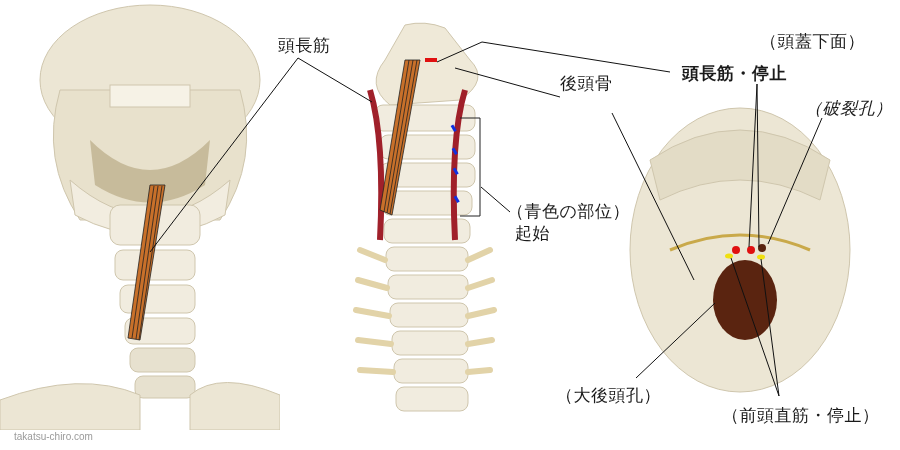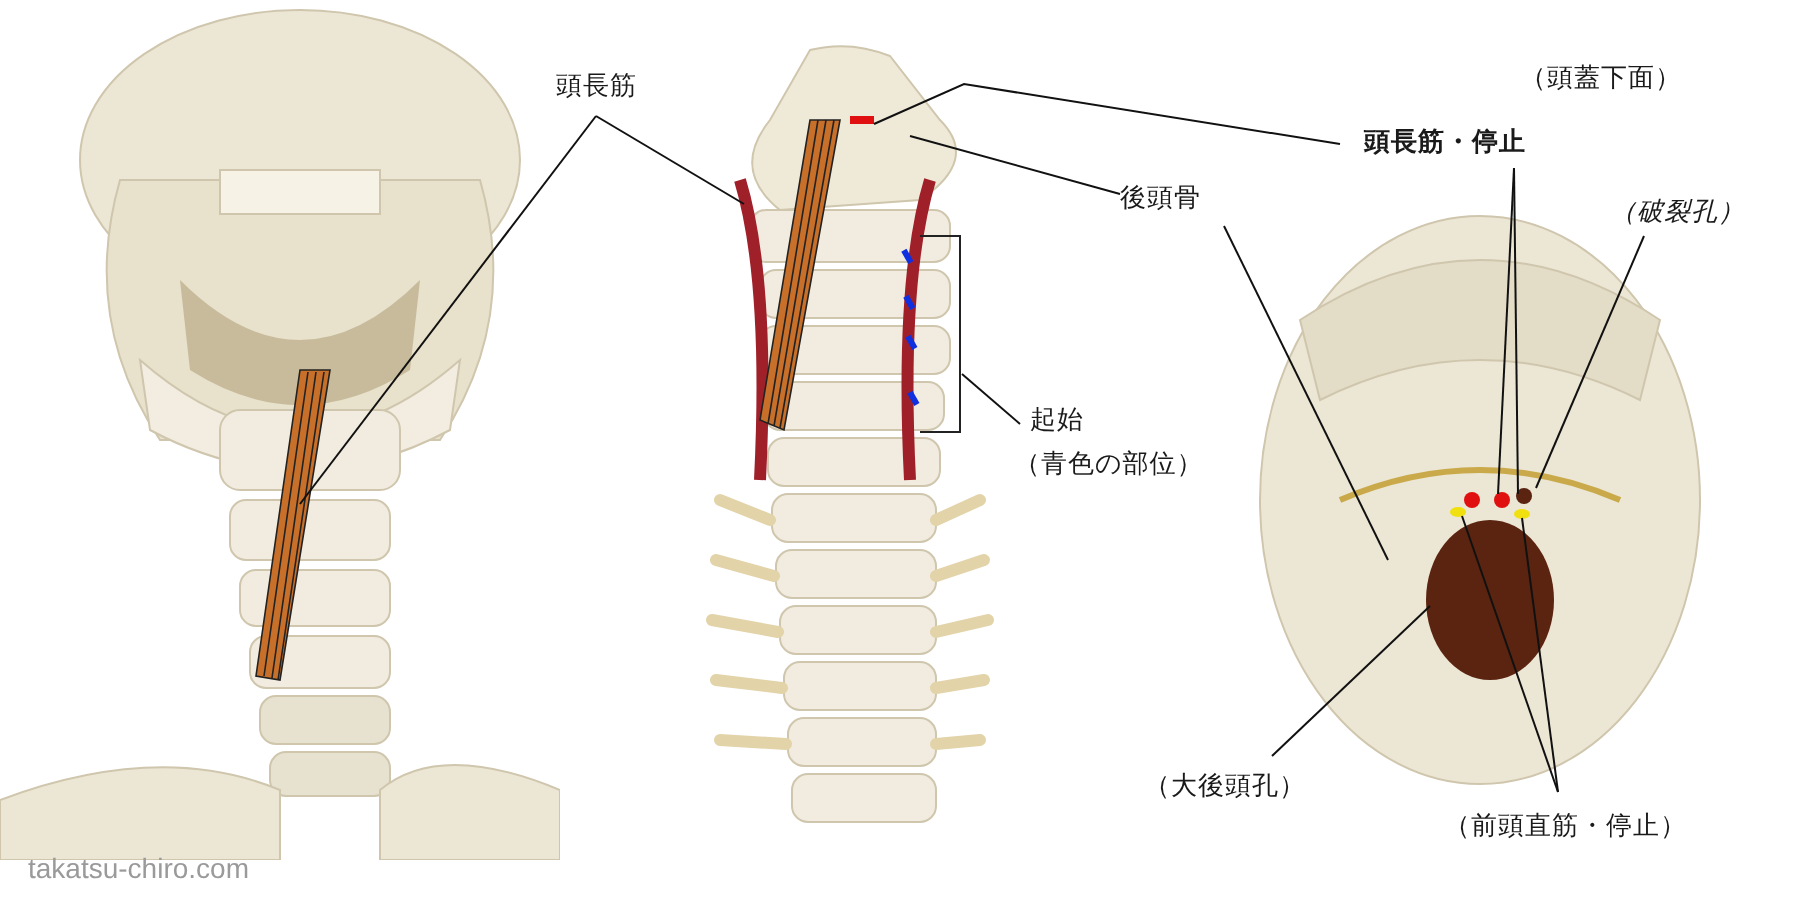--- a/index.html
+++ b/index.html
@@ -1,22 +1,22 @@
 <!DOCTYPE html>
 <html><head>
 <meta charset="utf-8">
 <style>
   html, body { margin:0; padding:0; }
   body { width:900px; height:450px; background:#ffffff; position:relative; overflow:hidden;
          font-family:"DejaVu Sans", sans-serif; }
   .panel { position:absolute; }
-  .lbl { position:absolute; font-size:13px; color:#1a1a1a; white-space:nowrap; letter-spacing:0.5px; }
+  .lbl { position:absolute; font-size:17px; color:#1a1a1a; white-space:nowrap; letter-spacing:0.5px; }
   .lbl2 { line-height:22px; }
   svg.overlay { position:absolute; left:0; top:0; width:900px; height:450px; pointer-events:none; }
-  .watermark { position:absolute; left:14px; bottom:8px; font-size:14px; color:#9a9a9a;
+  .watermark { position:absolute; left:14px; bottom:8px; font-size:10px; color:#9a9a9a;
                font-family:"Liberation Sans", sans-serif; }
 </style>
 </head>
 <body>
 
 <div class="panel" style="left:0;top:0;width:280px;height:430px;">
   <svg width="280" height="430" viewBox="0 0 280 430">
     <rect x="0" y="0" width="280" height="430" fill="#ffffff"></rect>
 
     <ellipse cx="150" cy="80" rx="110" ry="75" fill="#ece6d4" stroke="#cfc6ad"></ellipse>
@@ -122,22 +122,22 @@
     <line x1="481" y1="187" x2="510" y2="212"></line>
     <line x1="636" y1="378" x2="715" y2="303"></line>
     <line x1="779" y1="396" x2="731" y2="258"></line>
     <line x1="779" y1="396" x2="761" y2="259"></line>
   </g>
 </svg>
 
 <div class="lbl" style="left:278px;top:34px;">頭長筋</div>
 <div class="lbl" style="left:760px;top:30px;">（頭蓋下面）</div>
 <div class="lbl" style="left:682px;top:62px;font-weight:bold;">頭長筋・停止</div>
-<div class="lbl" style="left:560px;top:90px;">後頭骨</div>
+<div class="lbl" style="left:560px;top:72px;">後頭骨</div>
 <div class="lbl" style="left:805px;top:97px;font-style:italic;">（破裂孔）</div>
 <div class="lbl lbl2" style="left:515px;top:200px;">
+  <div style="margin-left:-8px;">（青色の部位）</div>
   <div>起始</div>
-  <div style="margin-left:-8px;">（青色の部位）</div>
 </div>
-<div class="lbl" style="left:572px;top:384px;">（大後頭孔）</div>
+<div class="lbl" style="left:556px;top:384px;">（大後頭孔）</div>
 <div class="lbl" style="left:722px;top:404px;">（前頭直筋・停止）</div>
 
 <div class="watermark">takatsu-chiro.com</div>
 
 </body></html>

